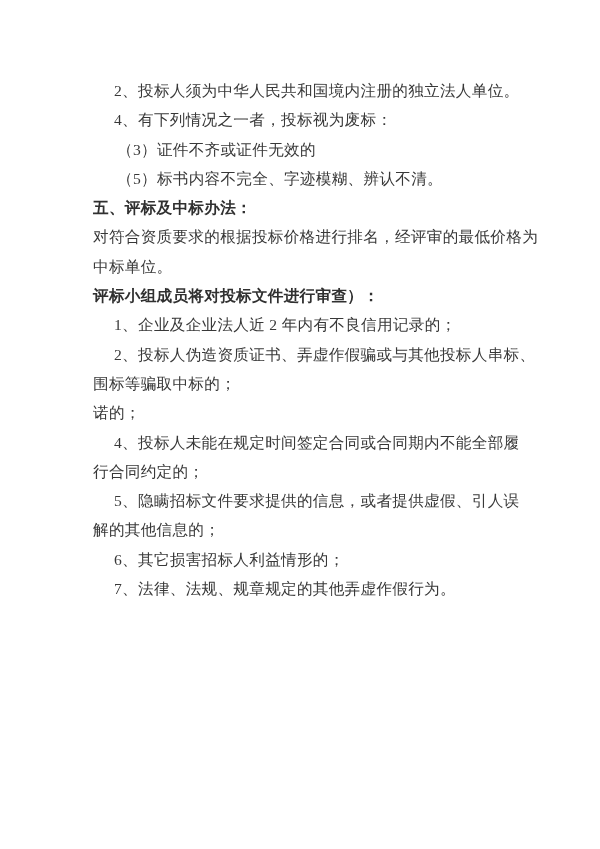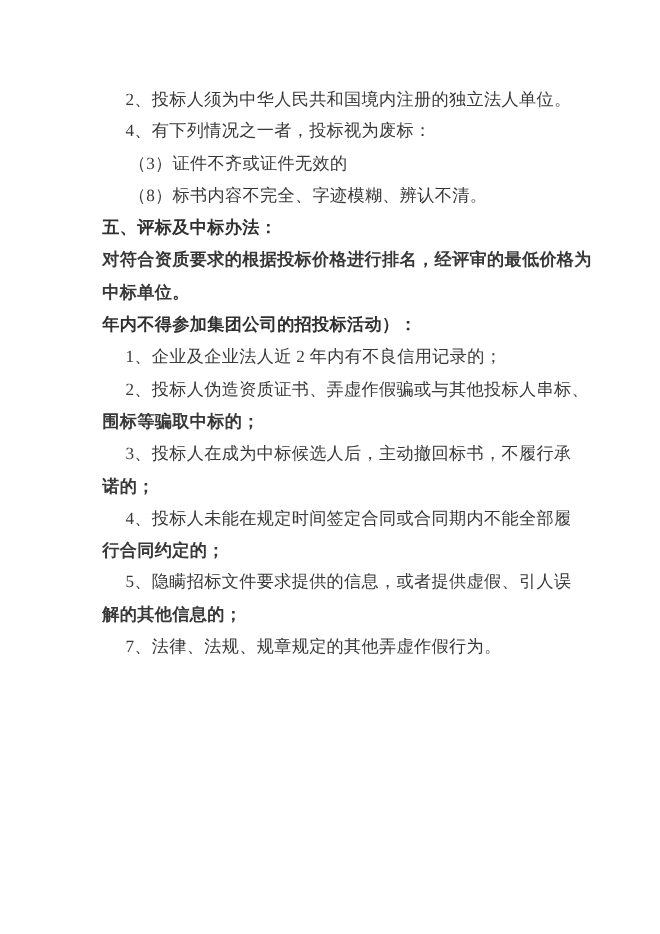--- a/index.html
+++ b/index.html
@@ -25,40 +25,40 @@
   .line {
     height: 29.3px;
     line-height: 29.3px;
     font-size: 15.6px;
     letter-spacing: 0.3px;
     white-space: nowrap;
   }
   .item    { padding-left: 21px; }   
   .sub     { padding-left: 24px; }   
   .para    { padding-left: 27px; }   
-  .cont    { padding-left: 0; font-weight: bold; }      
+  .cont    { padding-left: 0; }      
   .heading { padding-left: 0; font-weight: 700; color: #303030; font-family: Liberation Serif, serif; }
 </style>
 </head>
 <body>
 
 <div class="page">
   <div class="doc-body">
     <div class="line item">2、投标人须为中华人民共和国境内注册的独立法人单位。</div>
     <div class="line item">4、有下列情况之一者，投标视为废标：</div>
     <div class="line sub">（3）证件不齐或证件无效的</div>
-    <div class="line sub">（8）标书内容不完全、字迹模糊、辨认不清。</div>
+    <div class="line sub">（5）标书内容不完全、字迹模糊、辨认不清。</div>
     <div class="line heading">五、评标及中标办法：</div>
     <div class="line cont">对符合资质要求的根据投标价格进行排名，经评审的最低价格为</div>
     <div class="line cont">中标单位。</div>
-    <div class="line heading">年内不得参加集团公司的招投标活动）：</div>
+    <div class="line heading">评标小组成员将对投标文件进行审查）：</div>
     <div class="line item">1、企业及企业法人近 2 年内有不良信用记录的；</div>
     <div class="line item">2、投标人伪造资质证书、弄虚作假骗或与其他投标人串标、</div>
     <div class="line cont">围标等骗取中标的；</div>
-    <div class="line item">3、投标人在成为中标候选人后，主动撤回标书，不履行承</div>
     <div class="line cont">诺的；</div>
     <div class="line item">4、投标人未能在规定时间签定合同或合同期内不能全部履</div>
     <div class="line cont">行合同约定的；</div>
     <div class="line item">5、隐瞒招标文件要求提供的信息，或者提供虚假、引人误</div>
     <div class="line cont">解的其他信息的；</div>
+    <div class="line item">6、其它损害招标人利益情形的；</div>
     <div class="line item">7、法律、法规、规章规定的其他弄虚作假行为。</div>
   </div>
 </div>
 
 </body></html>

